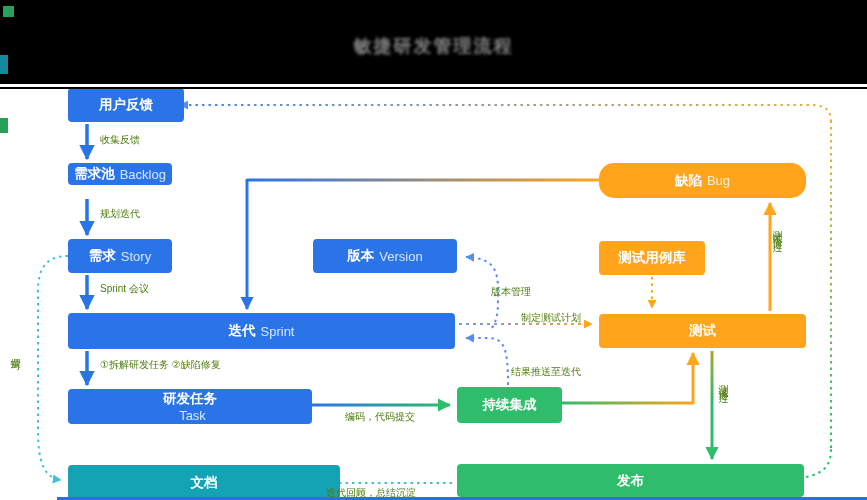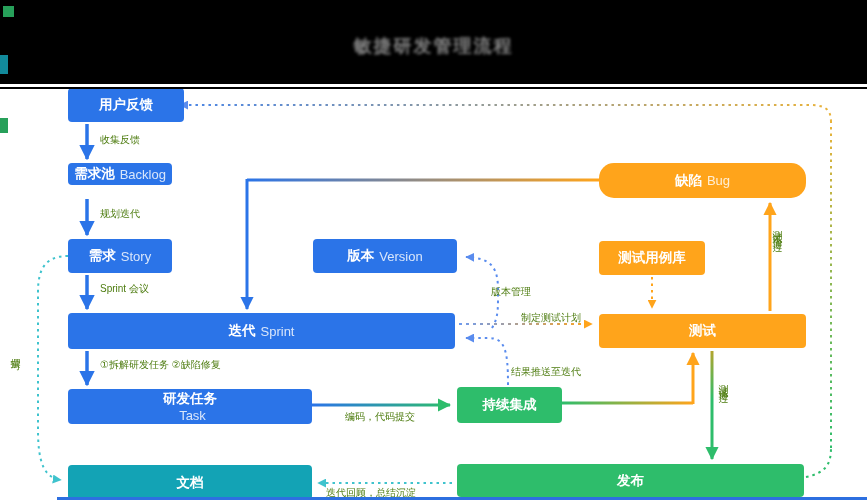--- a/index.html
+++ b/index.html
@@ -23,21 +23,21 @@
   .blue{background:#2b74e8;}
   .orange{background:#ffa41b;}
   .green{background:#2ebd6b;}
   .teal{background:#13a3b5;}
   .n-user{left:68px;top:88px;width:116px;height:34px;}
   .n-backlog{left:68px;top:163px;width:104px;height:22px;}
   .n-story{left:68px;top:239px;width:104px;height:34px;}
   .n-version{left:313px;top:239px;width:144px;height:34px;}
   .n-sprint{left:68px;top:313px;width:387px;height:36px;}
   .n-task{left:68px;top:389px;width:244px;height:35px;flex-direction:column;}
-  .n-doc{left:68px;top:465px;width:244px;height:35px;}
+  .n-doc{left:68px;top:465px;width:272px;height:35px;}
   .n-bug{left:599px;top:163px;width:207px;height:35px;border-radius:15px;}
   .n-tcl{left:599px;top:241px;width:106px;height:34px;}
   .n-test{left:599px;top:314px;width:207px;height:34px;}
   .n-ci{left:457px;top:387px;width:105px;height:36px;}
   .n-release{left:457px;top:464px;width:347px;height:33px;}
   
   .elabel{position:absolute;color:#4d7c0f;font-size:10px;white-space:nowrap;}
   .vlabel{writing-mode:vertical-rl;letter-spacing:3px;}
   .l-collect{left:100px;top:133px;}
   .l-plan{left:100px;top:207px;}

